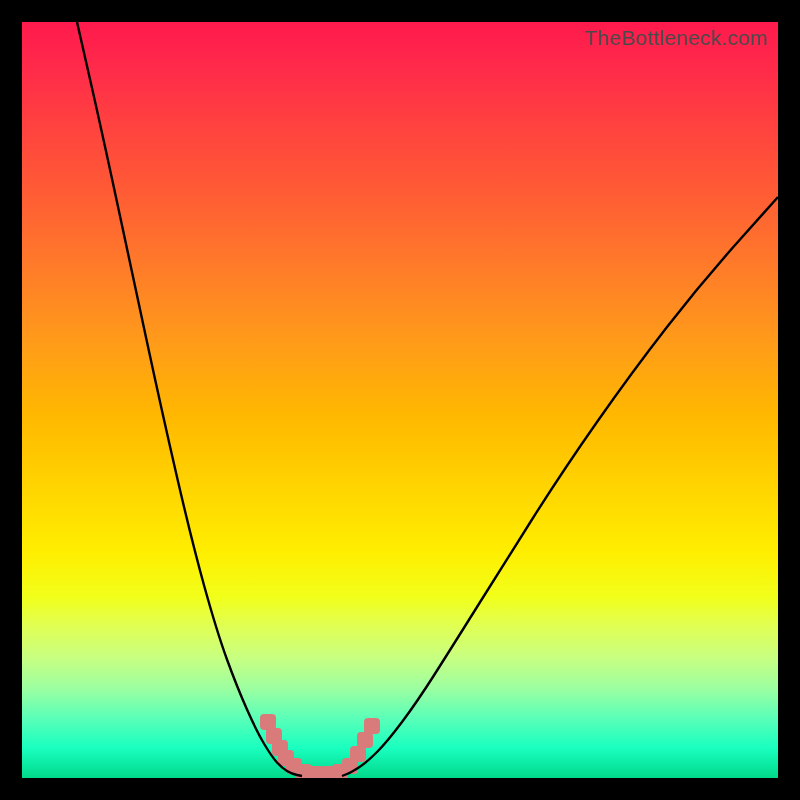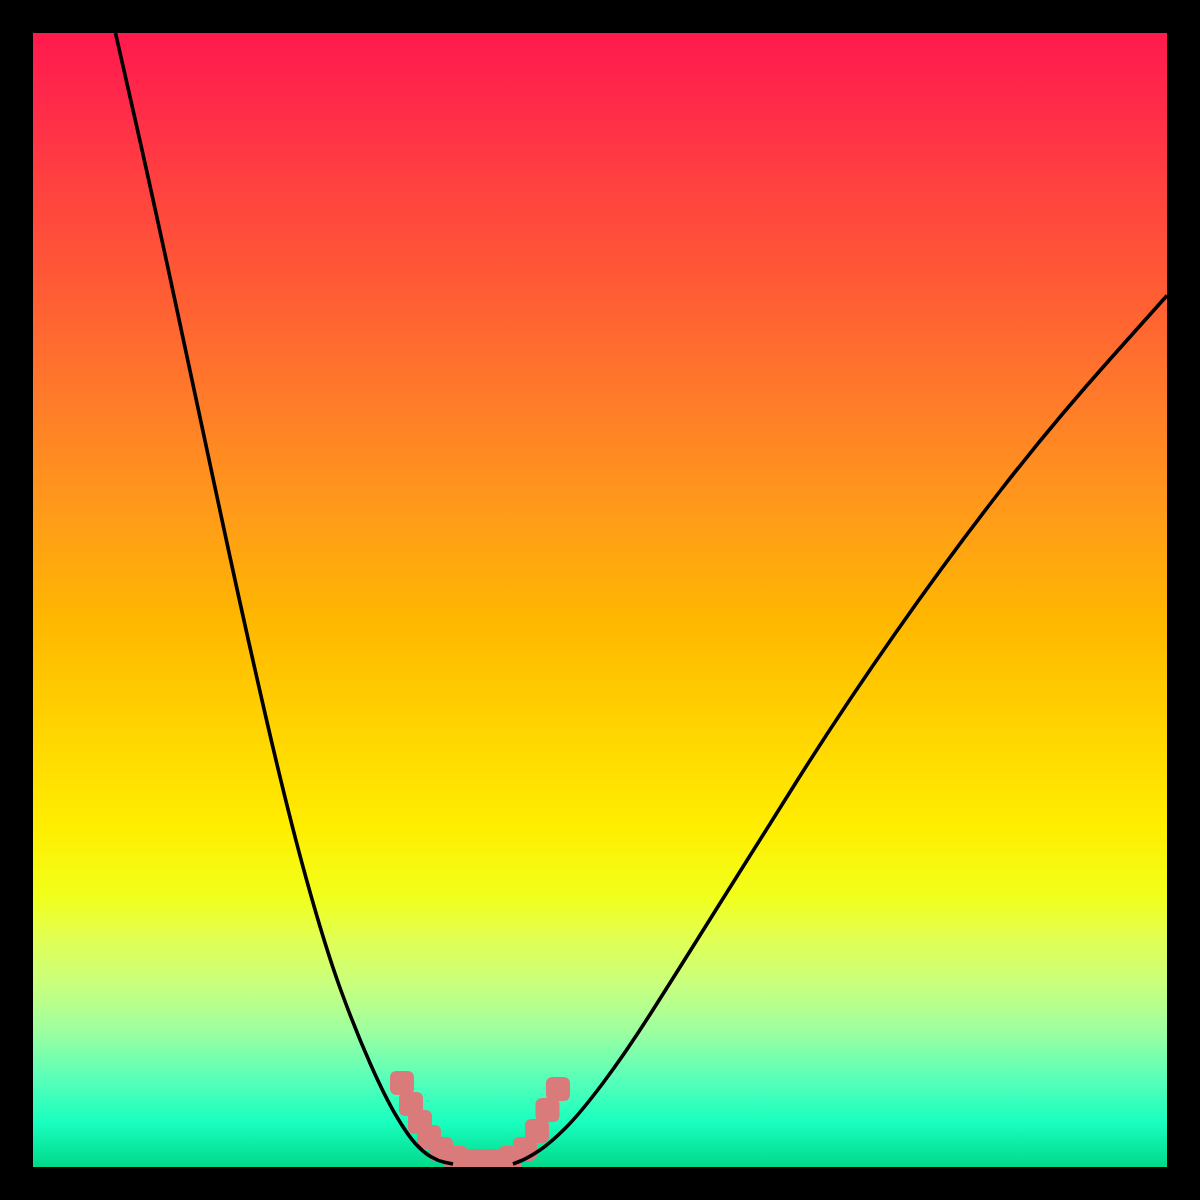--- a/index.html
+++ b/index.html
@@ -60,20 +60,21 @@
   }
   .marker {
     fill: #d97b7b;
     stroke: none;
   }
 </style>
 </head>
 <body>
 
 <div class="frame">
+  <div class="watermark">TheBottleneck.com</div>
   <svg class="curves" viewBox="0 0 756 756">
     <g id="markers-group">
         <rect x="238" y="692" width="16" height="16" rx="4" class="marker"></rect>
         <rect x="244" y="706" width="16" height="16" rx="4" class="marker"></rect>
         <rect x="250" y="718" width="16" height="16" rx="4" class="marker"></rect>
         <rect x="256" y="728" width="16" height="16" rx="4" class="marker"></rect>
         <rect x="264" y="736" width="16" height="16" rx="4" class="marker"></rect>
         <rect x="274" y="742" width="16" height="16" rx="4" class="marker"></rect>
         <rect x="286" y="744" width="16" height="16" rx="4" class="marker"></rect>
         <rect x="298" y="744" width="16" height="16" rx="4" class="marker"></rect>

